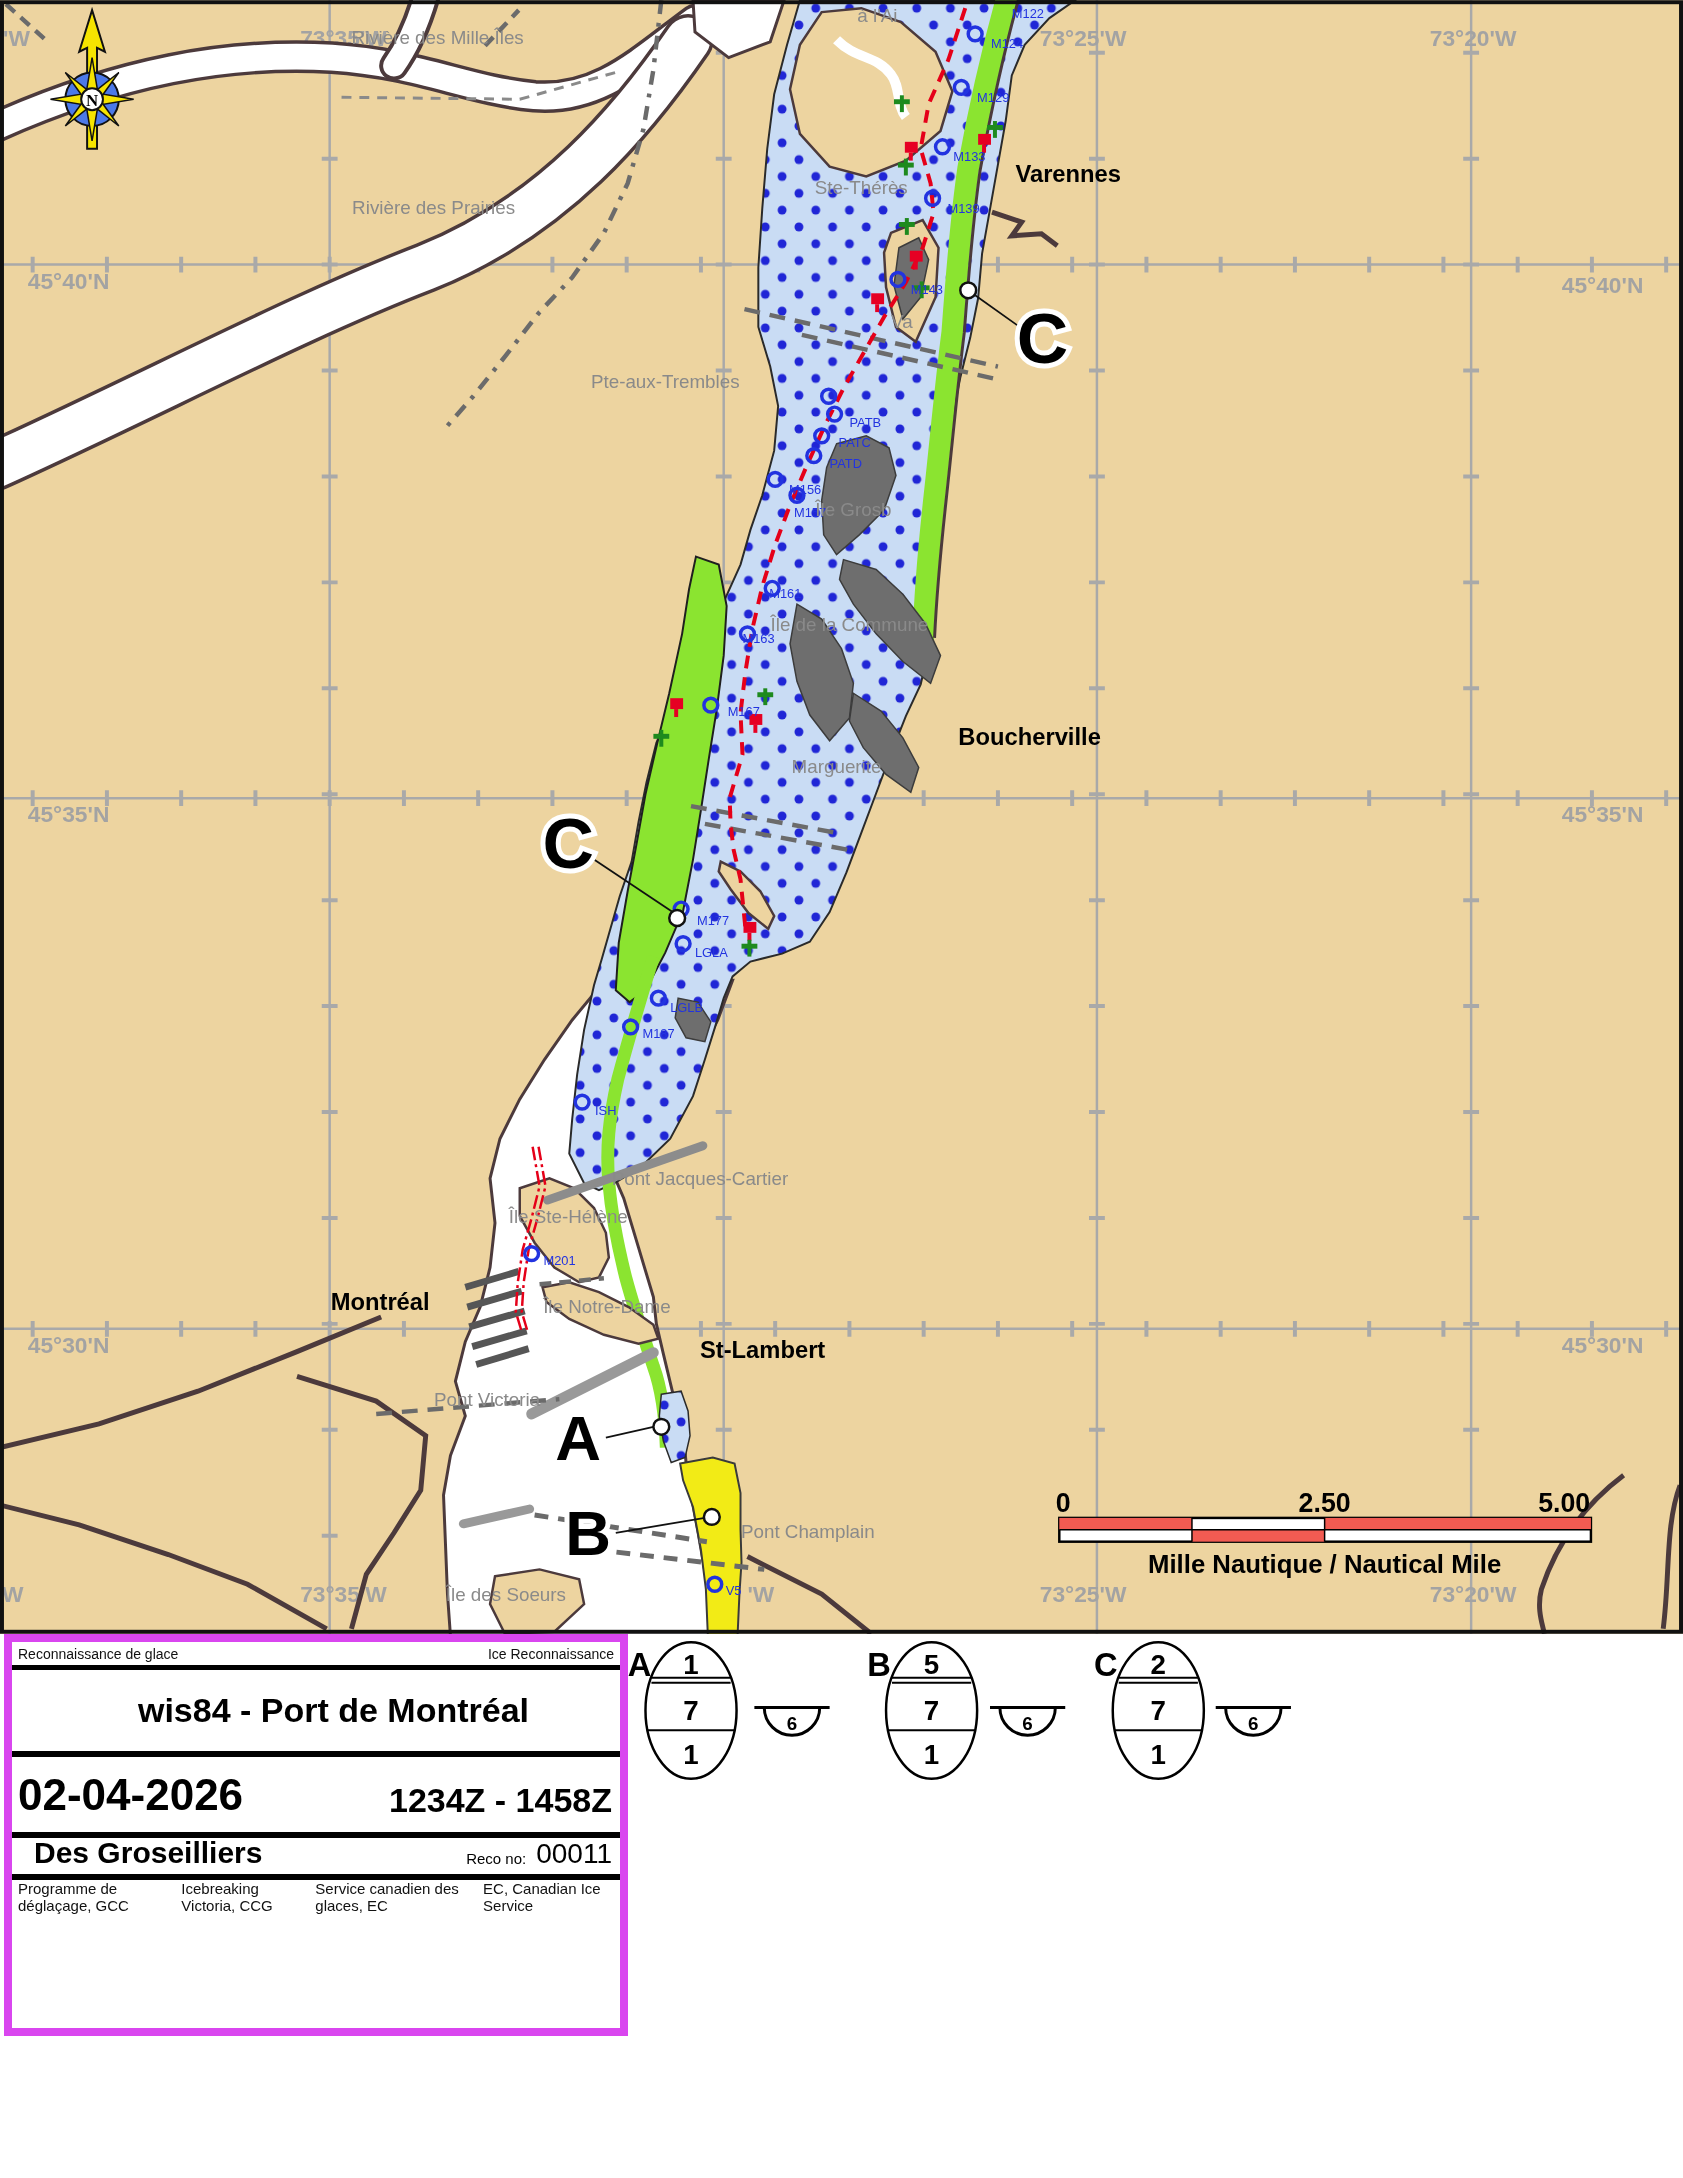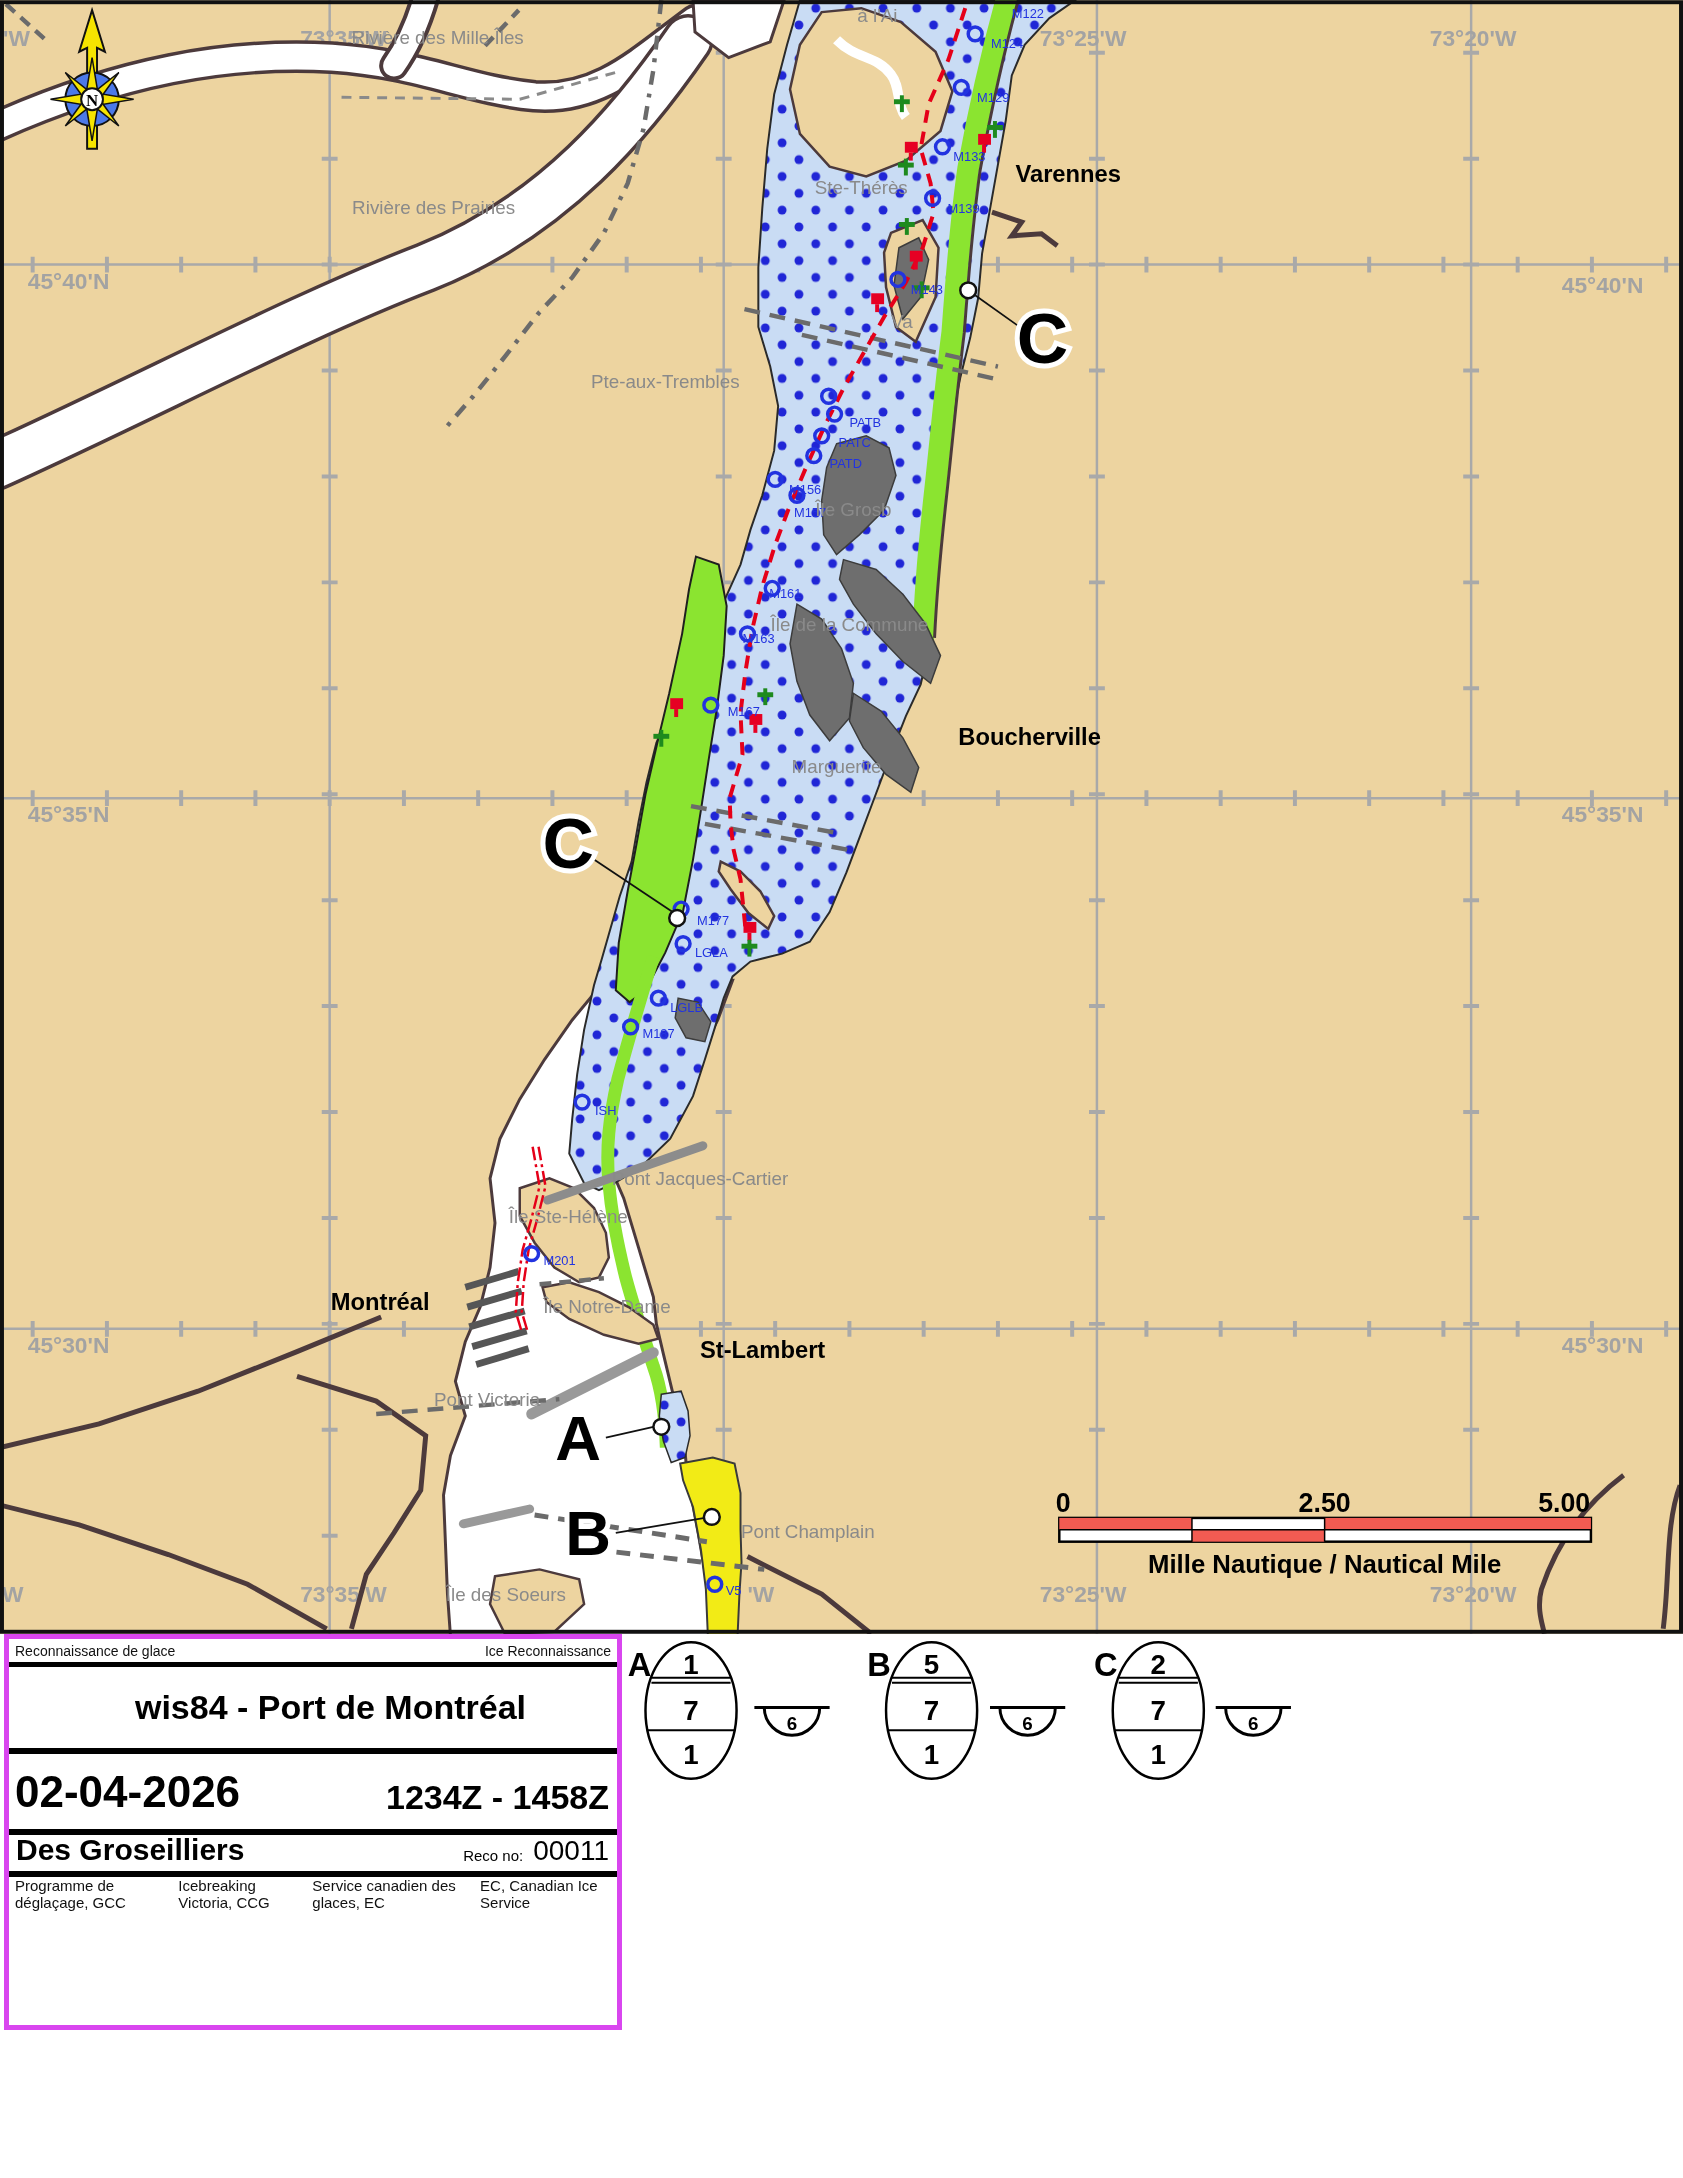--- a/index.html
+++ b/index.html
@@ -1,32 +1,32 @@
 <!DOCTYPE html>
 <html><head>
 <meta charset="utf-8">
 <style>
   html,body{margin:0;padding:0;background:#ffffff;}
   .page{position:relative;width:1683px;height:2178px;background:#ffffff;overflow:hidden;
         font-family:"Liberation Sans", sans-serif;}
   .map-wrap{position:absolute;left:0;top:0;width:1683px;height:1634px;}
   svg text{user-select:none;}
   .panel{position:absolute;left:4px;top:1634px;width:608px;height:386px;background:#ffffff;
-         border:5px solid #d946ef;box-sizing:content-box;z-index:5;}
+         border:8px solid #d946ef;box-sizing:content-box;z-index:5;}
   .panel .row{box-sizing:border-box;width:100%;position:relative;}
   .r1{height:28px;border-bottom:5px solid #000;display:flex;justify-content:space-between;
       align-items:center;padding:0 6px;font-size:14px;color:#111;}
   .r2{height:87px;border-bottom:6px solid #000;display:flex;justify-content:center;align-items:center;padding-left:35px;}
   .r2 .t{font-size:34px;font-weight:bold;color:#000;}
   .r3{height:81px;border-bottom:6px solid #000;display:flex;justify-content:space-between;align-items:flex-end;
       padding:0 8px 12px 6px;text-align:center;}
   .r3 .d{font-size:44px;font-weight:bold;}
   .r3 .z{font-size:34px;font-weight:bold;}
   .r4{height:42px;border-bottom:6px solid #000;display:flex;justify-content:space-between;align-items:flex-end;
-      padding:0 8px 4px 7px;}
+      padding:0 8px 4px 22px;}
   .r4 .ship{font-size:30px;font-weight:bold;}
   .r4 .rg{display:flex;align-items:flex-end;gap:10px;}
   .r4 .rl{font-size:15px;padding-bottom:3px;}
   .r4 .rv{font-size:28px;font-weight:normal;}
   .r5{height:79px;border-bottom:6px solid #000;position:relative;}
   .r5 .ssg{position:absolute;left:6px;top:36px;font-size:15px;}
   .r5 .obs{position:absolute;left:0;right:0;top:24px;text-align:center;font-size:33px;font-weight:bold;}
   .r6{height:51px;display:flex;justify-content:center;gap:2px;padding:0 6px;}
   .r6 .line{display:flex;justify-content:space-between;font-size:15px;color:#111;}
 </style>

